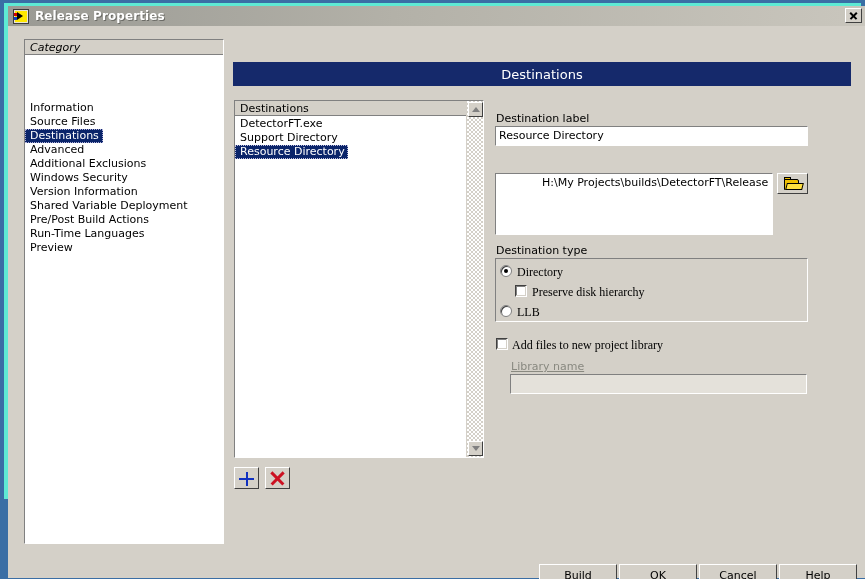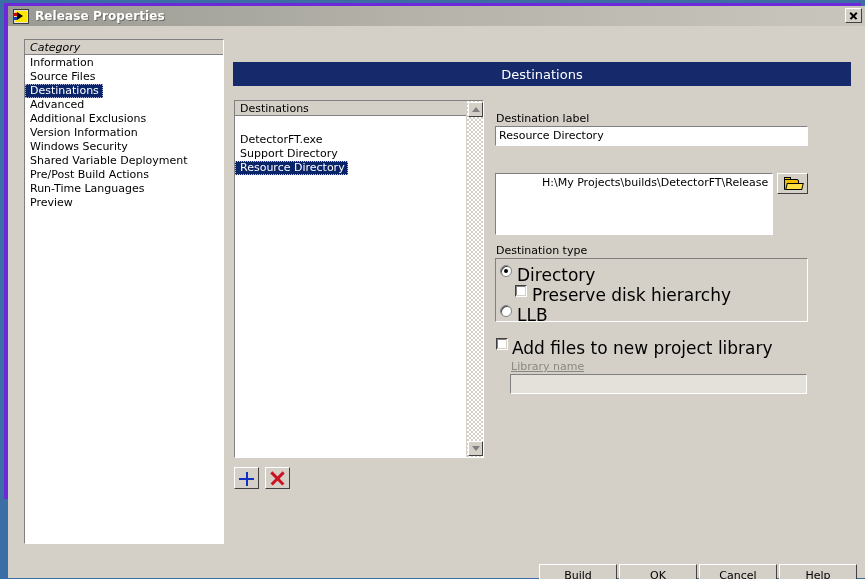--- a/index.html
+++ b/index.html
@@ -15,21 +15,21 @@
     font-size: 11px;
     overflow: hidden;
   }
 
   
   .window {
     position: absolute;
     left: 0; top: 0;
     width: 865px; height: 503px;
     box-sizing: border-box;
-    background: #6d28d9;
+    background: #5eead4;
     border-left: 4px solid #3a6ea5;
     border-right: 4px solid #3a6ea5;
     border-top: 3px solid #3a6ea5;
     border-bottom: 4px solid #3a6ea5;
   }
 
   
   .titlebar {
     position: absolute;
     left: 4px; top: 3px;
@@ -127,20 +127,21 @@
     border-bottom: 1px solid #808080;
     padding-left: 5px;
     font-size: 11px;
     color: #000;
     line-height: 15px;
     box-sizing: border-box;
     font-style: italic;
   }
   .category-list {
     padding-top: 1px;
+    margin-top: 45px;
   }
   .cat-item {
     height: 14px;
     line-height: 14px;
     padding-left: 5px;
     font-size: 11px;
     color: #000;
     white-space: nowrap;
     cursor: default;
   }
@@ -184,21 +185,21 @@
   .dest-header {
     height: 15px;
     background: #d4d0c8;
     border-bottom: 1px solid #808080;
     padding-left: 5px;
     line-height: 15px;
     font-size: 11px;
     box-sizing: border-box;
     margin-right: 17px;
   }
-  .dest-list { padding-top: 1px; margin-top: 16px; }
+  .dest-list { padding-top: 1px; }
   .dest-item {
     height: 14px;
     line-height: 14px;
     padding-left: 5px;
     font-size: 11px;
     color: #000;
     white-space: nowrap;
     cursor: default;
   }
   .dest-item.selected {
@@ -388,24 +389,25 @@
     border-top: 1px solid #404040;
     border-left: 1px solid #404040;
     border-right: 1px solid #ffffff;
     border-bottom: 1px solid #ffffff;
     box-shadow: inset -1px -1px 0 #d4d0c8, inset 1px 1px 0 #808080;
     box-sizing: border-box;
     cursor: pointer;
   }
   .ctl-label {
     position: absolute;
-    font-size: 17px;
+    font-size: 12px;
     color: #000;
     white-space: nowrap;
     cursor: default;
+    font-family: Liberation Serif, serif;
   }
 
   #radio-directory { left: 492px; top: 239px; }
   #label-directory { left: 509px; top: 239px; }
   #check-preserve  { left: 507px; top: 259px; }
   #label-preserve  { left: 524px; top: 259px; }
   #radio-llb       { left: 492px; top: 279px; }
   #label-llb       { left: 509px; top: 279px; }
   #check-addfiles  { left: 488px; top: 312px; }
   #label-addfiles  { left: 504px; top: 312px; }
@@ -467,24 +469,24 @@
             <div class="cat-item">Source Files</div>
           </div>
           <div class="cat-row"><div class="cat-item selected">Destinations</div></div>
           <div class="cat-row">
             <div class="cat-item">Advanced</div>
           </div>
           <div class="cat-row">
             <div class="cat-item">Additional Exclusions</div>
           </div>
           <div class="cat-row">
+            <div class="cat-item">Windows Security</div>
+          </div>
+          <div class="cat-row">
             <div class="cat-item">Version Information</div>
-          </div>
-          <div class="cat-row">
-            <div class="cat-item">Windows Security</div>
           </div>
           <div class="cat-row">
             <div class="cat-item">Shared Variable Deployment</div>
           </div>
           <div class="cat-row">
             <div class="cat-item">Pre/Post Build Actions</div>
           </div>
           <div class="cat-row">
             <div class="cat-item">Run-Time Languages</div>
           </div>

